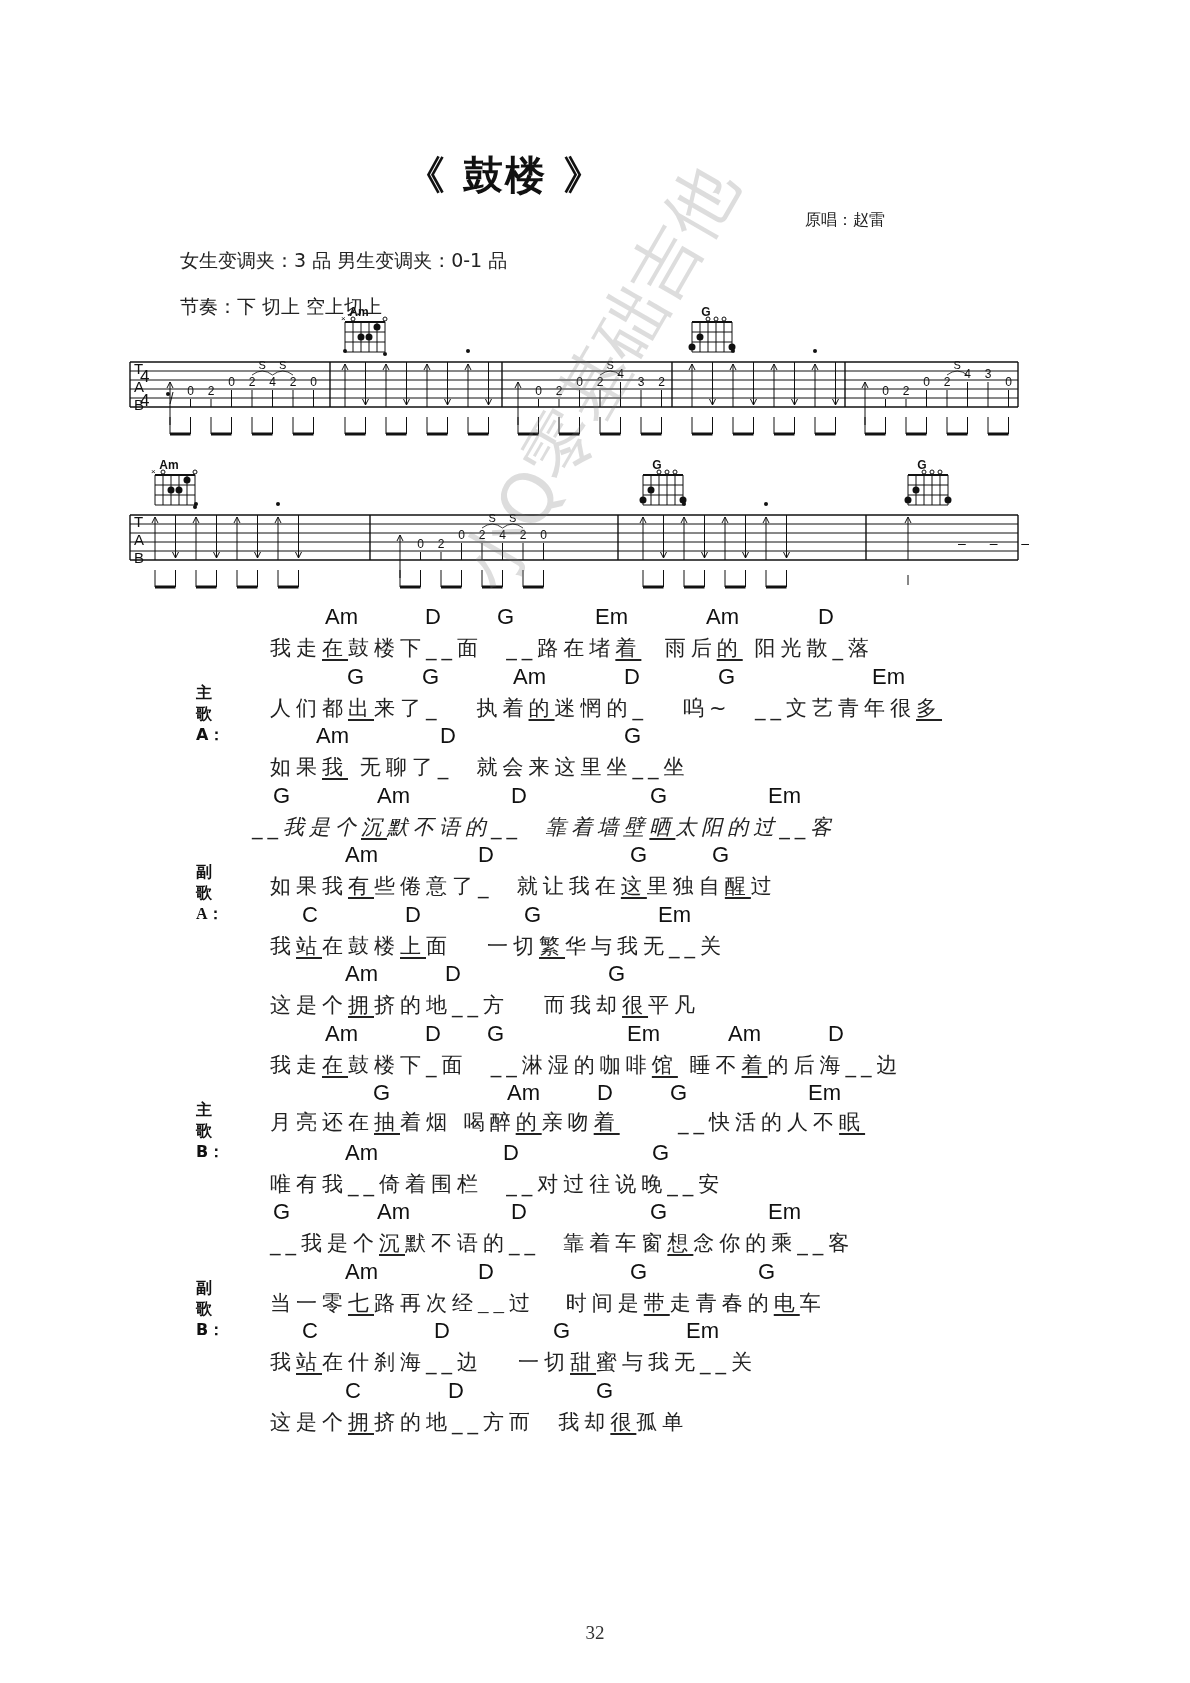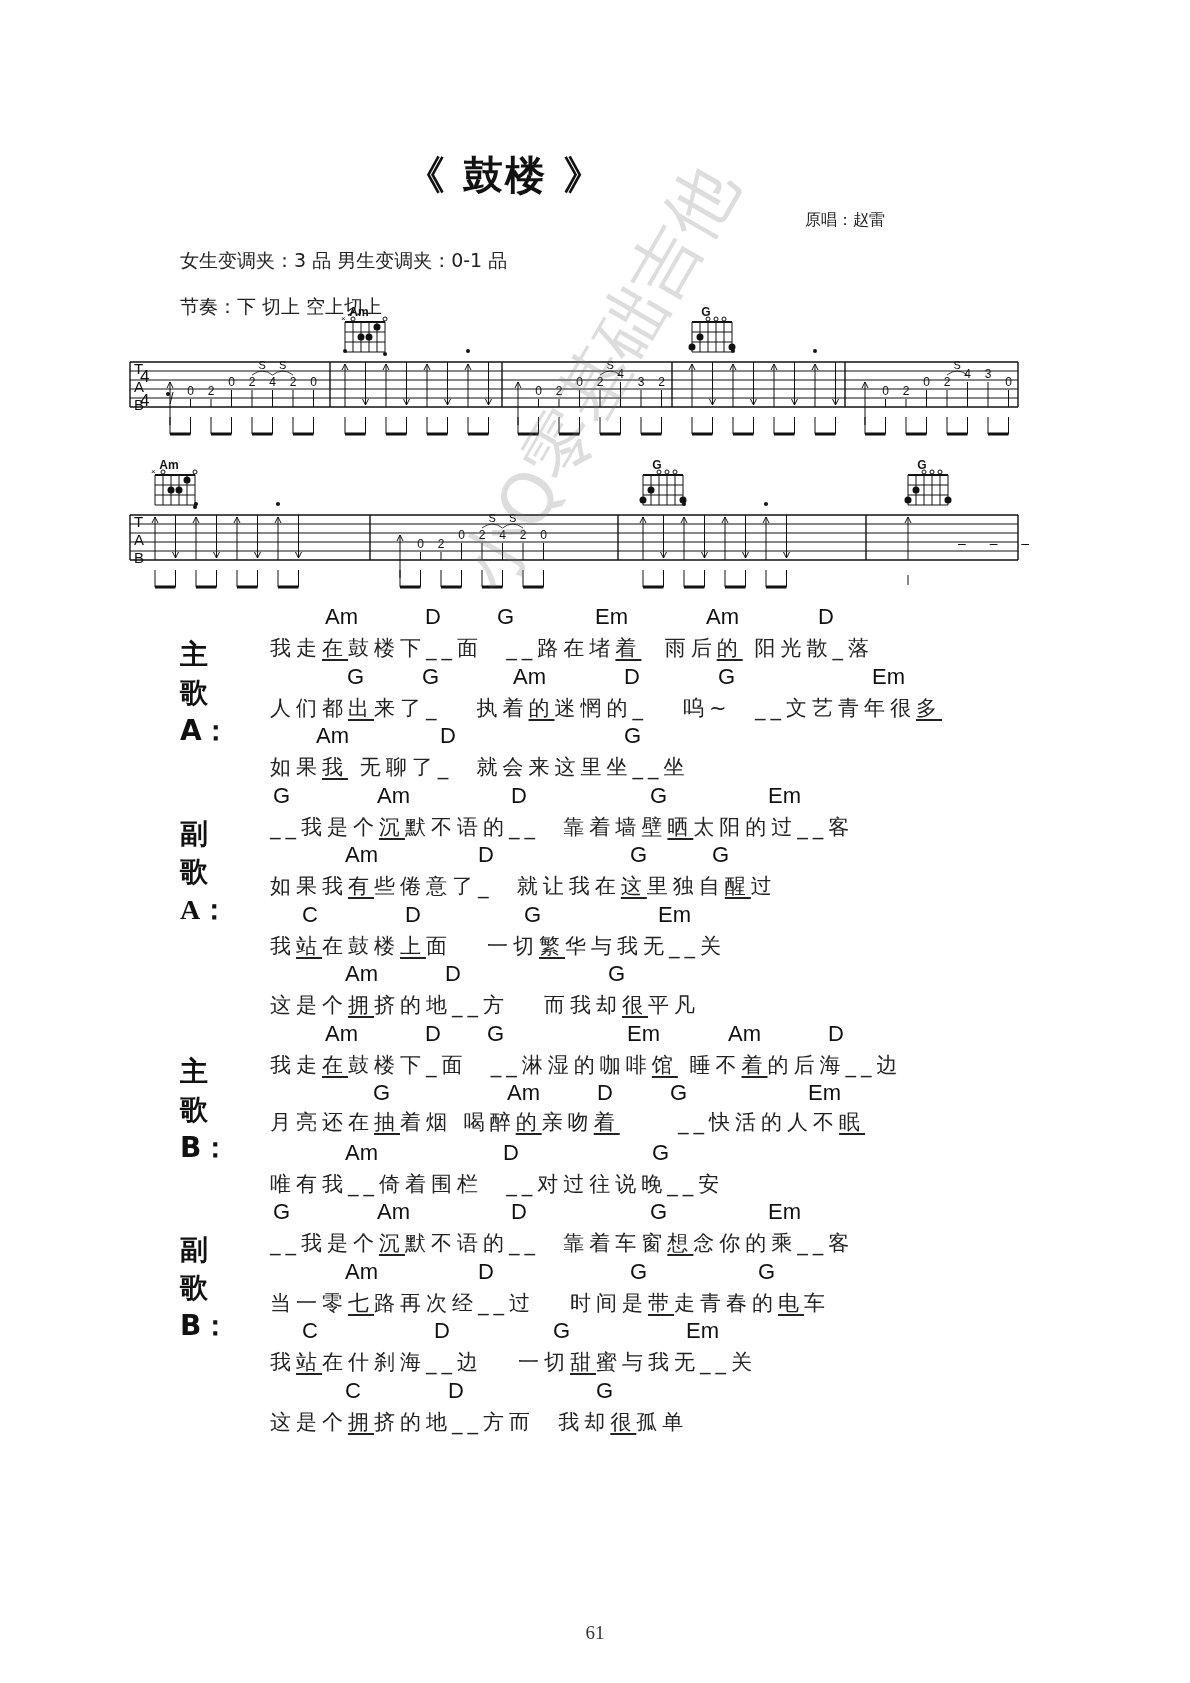--- a/index.html
+++ b/index.html
@@ -8,21 +8,21 @@
   .abs { position: absolute; }
   .title { left: 0; width: 1190px; top: 148px; text-align: center; font-size: 40px; font-weight: bold;
            letter-spacing: 2px; padding-right: 8px; }
   .title span { display: inline-block; transform: translateX(-90px); }
   .meta { font-size: 19px; color: #222; }
   .singer { left: 805px; top: 210px; font-size: 16px; }
   .capo { left: 180px; top: 248px; }
   .rhythm { left: 180px; top: 294px; }
   svg text { font-family: "Liberation Sans", "DejaVu Sans", sans-serif; }
   .lyrics { left: 0; top: 0; }
-  .section-label { position: absolute; left: 180px; font-size: 28px; font-weight: bold; }
+  .section-label { position: absolute; left: 196px; font-size: 16px; font-weight: bold; margin-top: 47px; }
   .chord { position: absolute; font-family: "Liberation Sans", sans-serif; font-size: 22px; color: #111; }
   .lyric { position: absolute; font-family: "DejaVu Sans", sans-serif; font-size: 21px; letter-spacing: 5px; color: #222; white-space: pre; }
   .lyric u { text-decoration: underline; text-underline-offset: 4px; }
   .page-number { left: 0; width: 1190px; top: 1622px; text-align: center; font-family: "Liberation Serif", serif; font-size: 19px; color: #333; }
   .watermark { left: 440px; top: 560px; font-size: 70px; color: rgba(120,120,120,0.25);
                transform: rotate(-60deg); transform-origin: left top; white-space: nowrap; pointer-events: none;
                font-family: "DejaVu Sans", sans-serif; }
 </style>
 </head>
 <body>
@@ -424,21 +424,21 @@
     <span class="chord" style="left: 316px; top: 723px;">Am</span>
     <span class="chord" style="left: 440px; top: 723px;">D</span>
     <span class="chord" style="left: 624px; top: 723px;">G</span>
     <span class="lyric" style="left: 270px; top: 753px;">如果<u>我</u> 无聊了_  就会来这里坐__坐</span>
     <span class="chord" style="left: 273px; top: 782.5px;">G</span>
     <span class="chord" style="left: 377px; top: 782.5px;">Am</span>
     <span class="chord" style="left: 511px; top: 782.5px;">D</span>
     <span class="chord" style="left: 650px; top: 782.5px;">G</span>
     <span class="chord" style="left: 768px; top: 782.5px;">Em</span>
     <span class="section-label" style="top: 814.5px; font-family: Liberation Serif, serif;">副歌 A：</span>
-    <span class="lyric" style="left: 270px; top: 812.5px;">__我是个<u>沉</u>默不语的__  靠着墙壁<u>晒</u>太阳的过__客</span>
+    <span class="lyric" style="left: 252px; top: 812.5px; font-style: italic;">__我是个<u>沉</u>默不语的__  靠着墙壁<u>晒</u>太阳的过__客</span>
     <span class="chord" style="left: 345px; top: 842px;">Am</span>
     <span class="chord" style="left: 478px; top: 842px;">D</span>
     <span class="chord" style="left: 630px; top: 842px;">G</span>
     <span class="chord" style="left: 712px; top: 842px;">G</span>
     <span class="lyric" style="left: 270px; top: 872px;">如果我<u>有</u>些倦意了_  就让我在<u>这</u>里独自<u>醒</u>过</span>
     <span class="chord" style="left: 302px; top: 901.5px;">C</span>
     <span class="chord" style="left: 405px; top: 901.5px;">D</span>
     <span class="chord" style="left: 524px; top: 901.5px;">G</span>
     <span class="chord" style="left: 658px; top: 901.5px;">Em</span>
     <span class="lyric" style="left: 270px; top: 931.5px;">我<u>站</u>在鼓楼<u>上</u>面   一切<u>繁</u>华与我无__关</span>
@@ -468,26 +468,26 @@
     <span class="chord" style="left: 377px; top: 1199px;">Am</span>
     <span class="chord" style="left: 511px; top: 1199px;">D</span>
     <span class="chord" style="left: 650px; top: 1199px;">G</span>
     <span class="chord" style="left: 768px; top: 1199px;">Em</span>
     <span class="section-label" style="top: 1231px;">副歌 B：</span>
     <span class="lyric" style="left: 270px; top: 1229px;">__我是个<u>沉</u>默不语的__  靠着车窗<u>想</u>念你的乘__客</span>
     <span class="chord" style="left: 345px; top: 1258.5px;">Am</span>
     <span class="chord" style="left: 478px; top: 1258.5px;">D</span>
     <span class="chord" style="left: 630px; top: 1258.5px;">G</span>
     <span class="chord" style="left: 758px; top: 1258.5px;">G</span>
-    <span class="lyric" style="left: 270px; top: 1288.5px;">当一零<u>七</u>路再次经__过   时间是<u>带</u>走青春的<u>电</u>车</span>
+    <span class="lyric" style="left: 270px; top: 1288.5px; font-family: Liberation Serif, serif;">当一零<u>七</u>路再次经__过   时间是<u>带</u>走青春的<u>电</u>车</span>
     <span class="chord" style="left: 302px; top: 1318px;">C</span>
     <span class="chord" style="left: 434px; top: 1318px;">D</span>
     <span class="chord" style="left: 553px; top: 1318px;">G</span>
     <span class="chord" style="left: 686px; top: 1318px;">Em</span>
     <span class="lyric" style="left: 270px; top: 1348px;">我<u>站</u>在什刹海__边   一切<u>甜</u>蜜与我无__关</span>
     <span class="chord" style="left: 345px; top: 1377.5px;">C</span>
     <span class="chord" style="left: 448px; top: 1377.5px;">D</span>
     <span class="chord" style="left: 596px; top: 1377.5px;">G</span>
     <span class="lyric" style="left: 270px; top: 1407.5px;">这是个<u>拥</u>挤的地__方而  我却<u>很</u>孤单</span>
   </div>
 
 <div class="abs watermark">小Q零基础吉他</div>
-<div class="abs page-number">61</div>
+<div class="abs page-number">32</div>
 
 </body></html>

